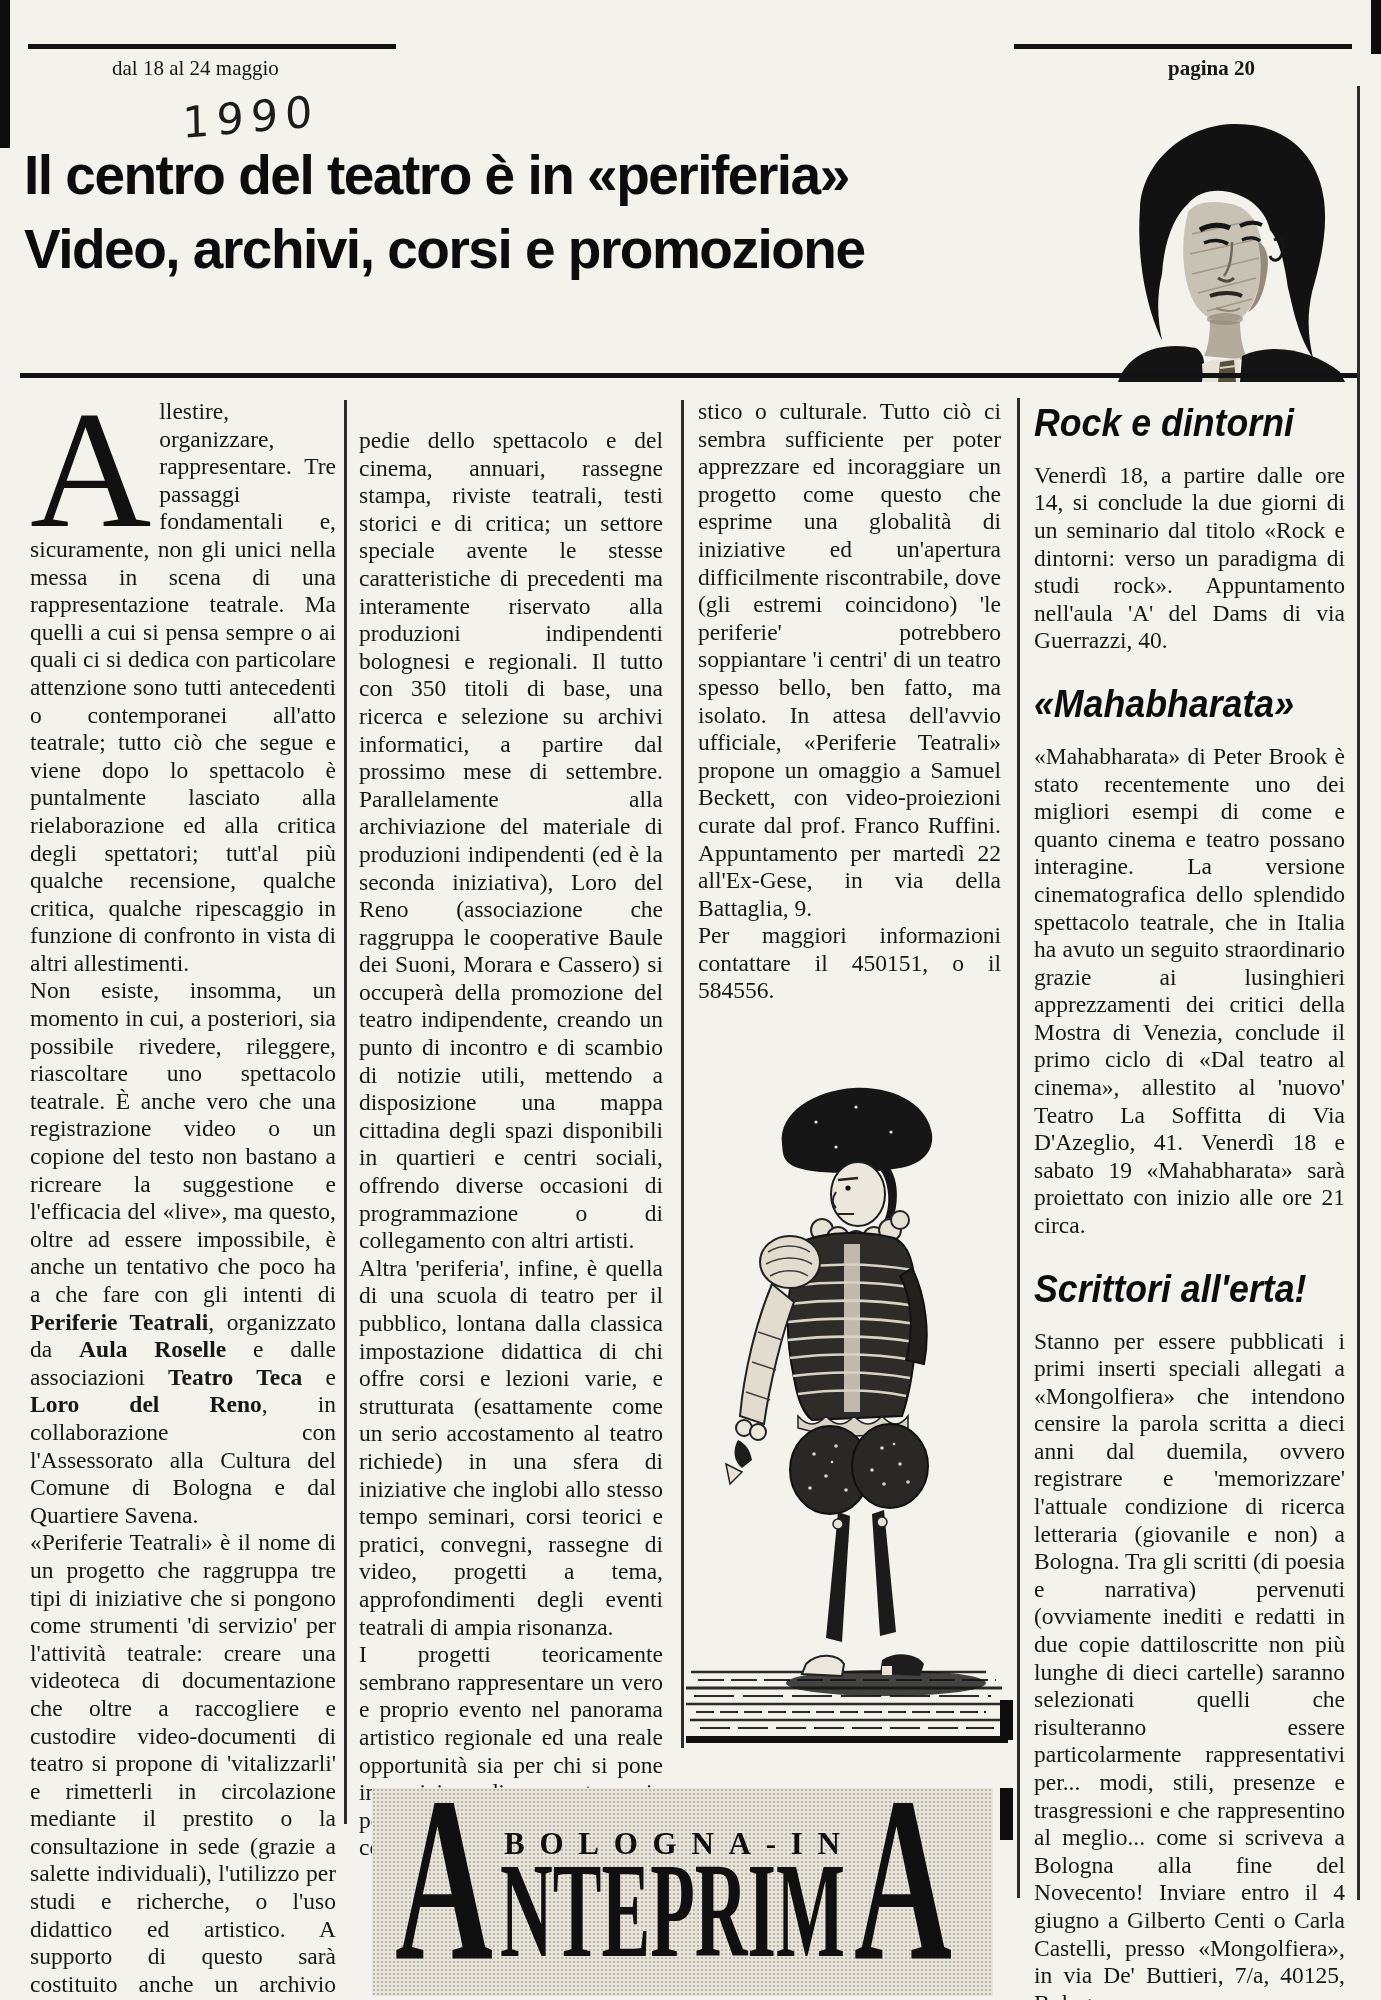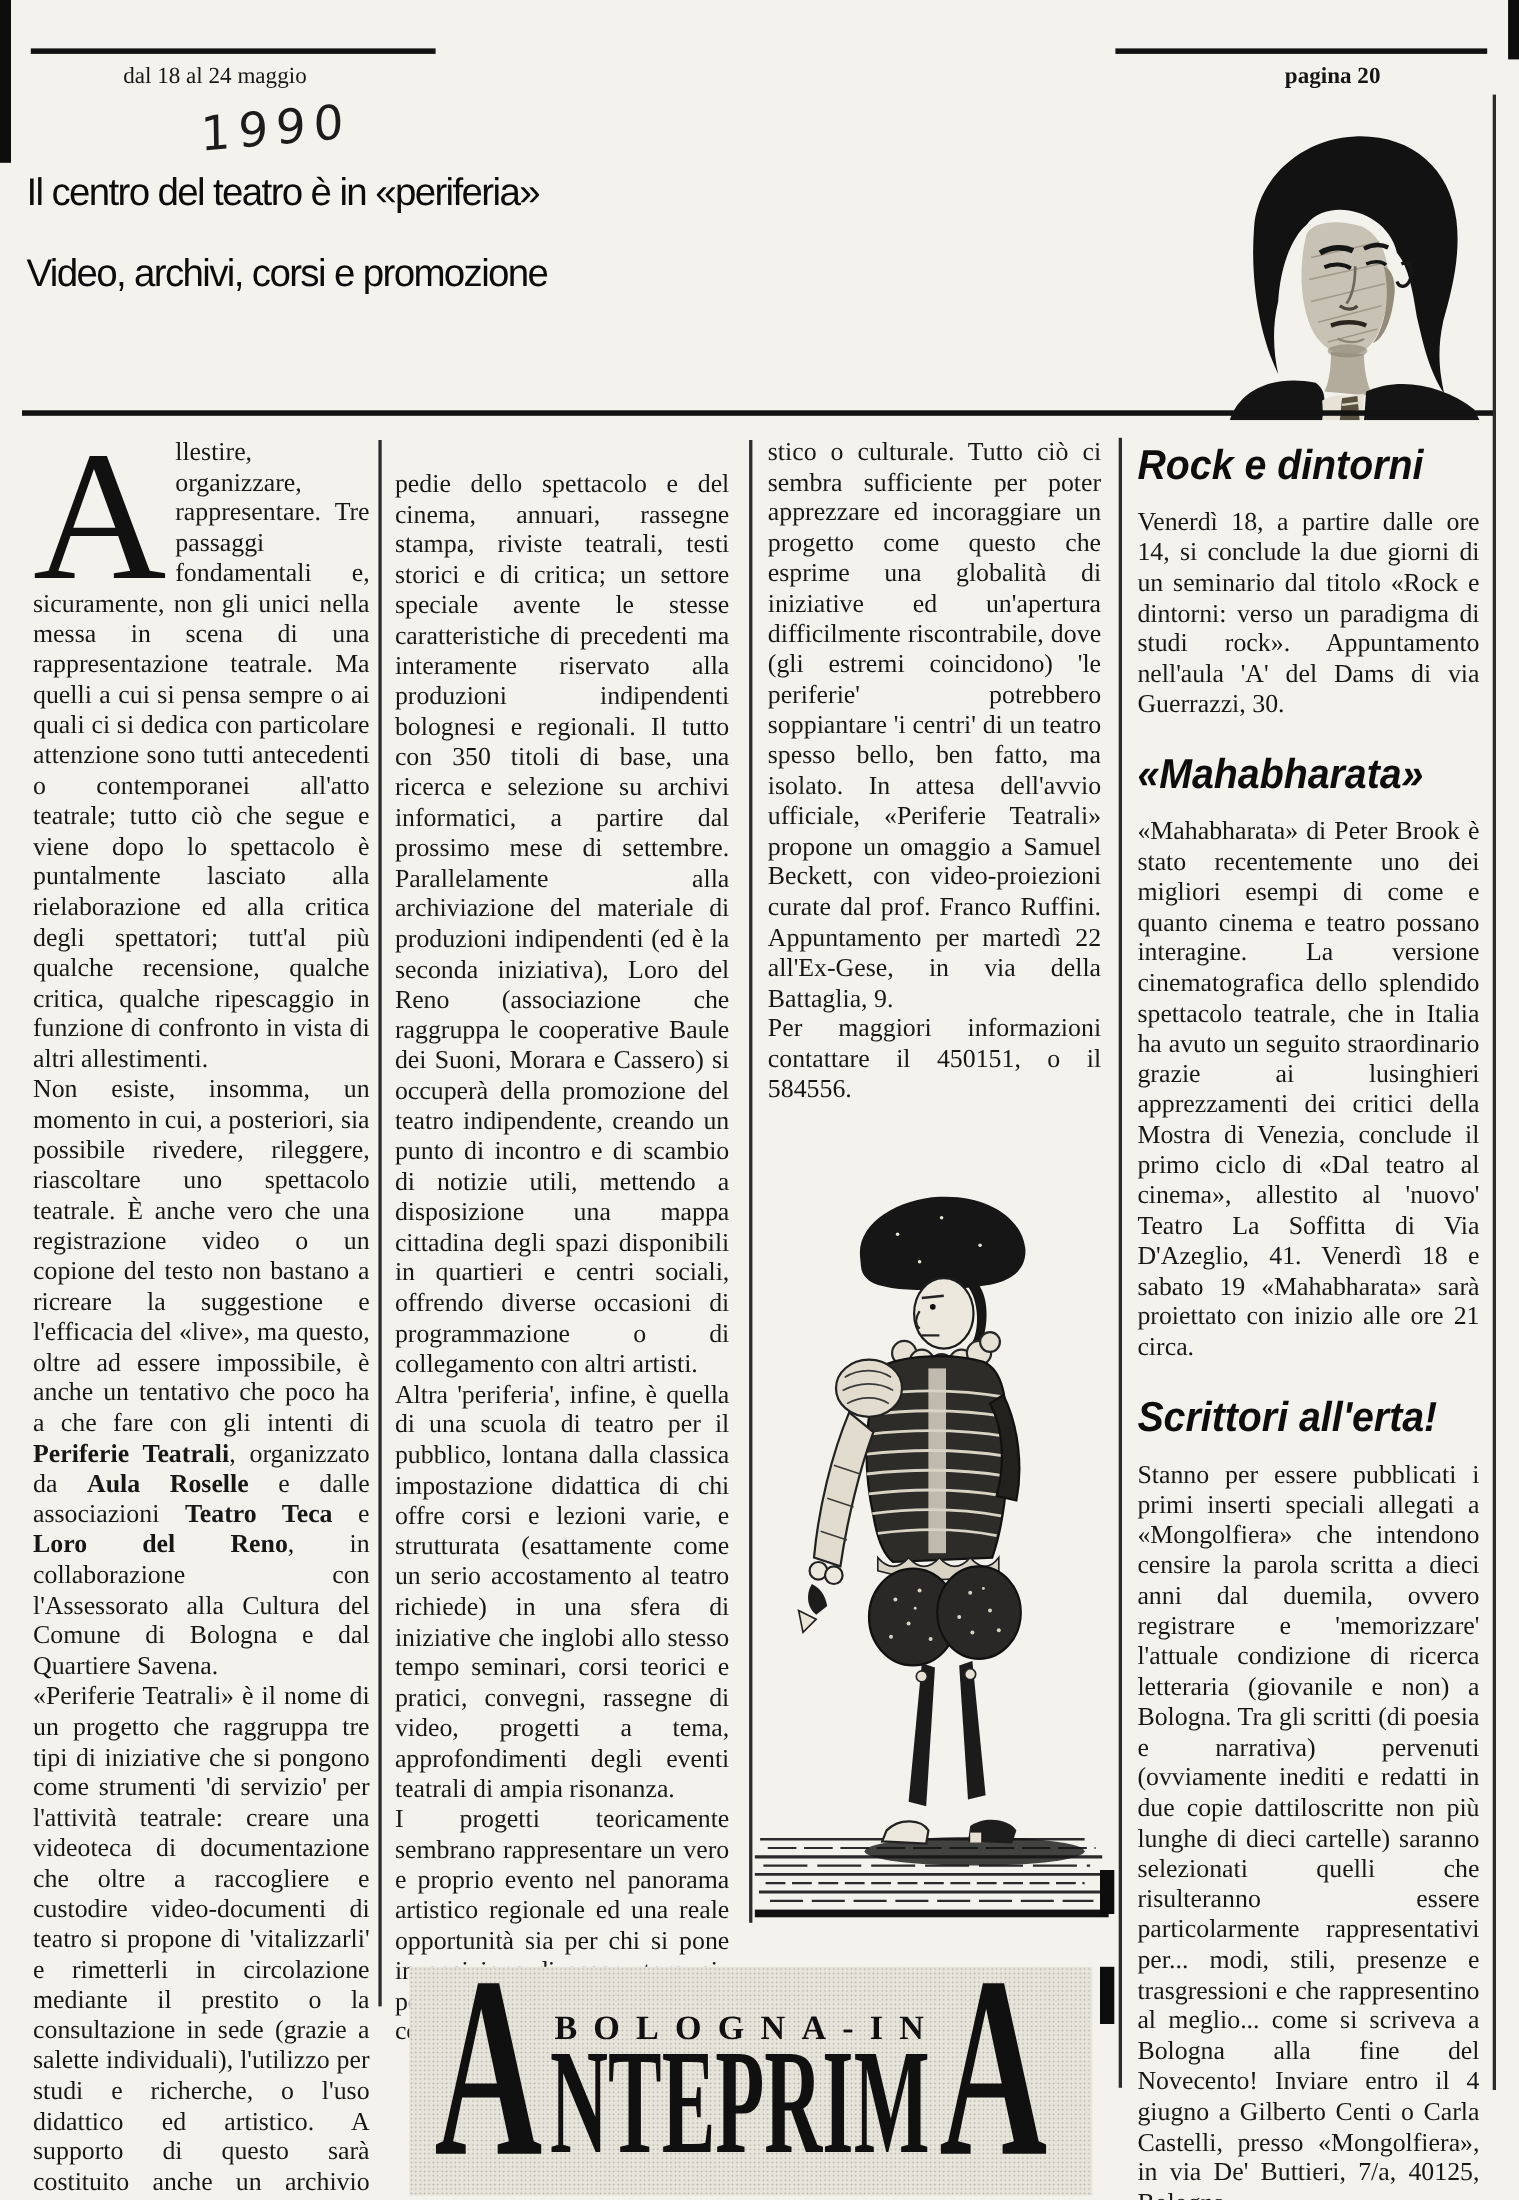--- a/index.html
+++ b/index.html
@@ -33,22 +33,22 @@
   .kicker{position:absolute; left:112px; top:56px; font-weight:normal; font-size:21px;}
   .pagenum{position:absolute; left:1148px; top:56px; font-weight:bold; font-size:21px;margin-left:20px;}
   .handwritten{
     position:absolute; left:182px; top:92px; font-family:"DejaVu Sans", sans-serif;
     font-size:43px; letter-spacing:7px; color:#1c1c1c;
     transform:rotate(-5deg) skewX(-4deg);
   }
   
   .headline{
     position:absolute; left:24px; top:138px; width:1080px;
-    font-family:"Liberation Sans", sans-serif; font-weight:normal;
-    font-size:35px; line-height:74px; letter-spacing:-1.5px; color:#0c0c0c;
+    font-family:"Liberation Sans", sans-serif; font-weight:bold;
+    font-size:55px; line-height:74px; letter-spacing:-1.5px; color:#0c0c0c;
     white-space:nowrap;
   }
   .rule-full{left:20px; top:373px; width:1340px; height:5px;}
   
   .col{
     position:absolute; top:398px;
     font-size:23.5px; line-height:27.6px; text-align:justify;
     hyphens:auto; -webkit-hyphens:auto; overflow-wrap:break-word;
     color:#171717;
   }
@@ -156,21 +156,21 @@
     </div>
   <div class="divider div2"></div>
   <div class="col col3">
       <p class="gpar"><span>stico o culturale. Tutto ciò ci sembra sufficiente per poter apprezzare ed incoraggiare un progetto come questo che esprime una globalità di iniziative ed un'apertura difficilmente riscontrabile, dove (gli estremi coincidono) 'le periferie' potrebbero soppiantare 'i centri' di un teatro spesso bello, ben fatto, ma isolato. In attesa dell'avvio ufficiale, «Periferie Teatrali» propone un omaggio a Samuel Beckett, con video-proiezioni curate dal prof. Franco Ruffini. Appuntamento per martedì 22 all'Ex-Gese, in via della Battaglia, 9.</span></p>
       <p class="gpar"><span>Per maggiori informazioni contattare il 450151, o il 584556.</span></p>
     </div>
   <div class="divider div3"></div>
   <div class="col col4">
       <div class="side-section">
         <div class="side-head">Rock e dintorni</div>
-        <p class="gpar">Venerdì 18, a partire dalle ore 14, si conclude la due giorni di un seminario dal titolo «Rock e dintorni: verso un paradigma di studi rock». Appuntamento nell'aula 'A' del Dams di via Guerrazzi, 30.</p>
+        <p class="gpar">Venerdì 18, a partire dalle ore 14, si conclude la due giorni di un seminario dal titolo «Rock e dintorni: verso un paradigma di studi rock». Appuntamento nell'aula 'A' del Dams di via Guerrazzi, 40.</p>
       </div>
       <div class="side-section">
         <div class="side-head">«Mahabharata»</div>
         <p class="gpar">«Mahabharata» di Peter Brook è stato recentemente uno dei migliori esempi di come e quanto cinema e teatro possano interagine. La versione cinematografica dello splendido spettacolo teatrale, che in Italia ha avuto un seguito straordinario grazie ai lusinghieri apprezzamenti dei critici della Mostra di Venezia, conclude il primo ciclo di «Dal teatro al cinema», allestito al 'nuovo' Teatro La Soffitta di Via D'Azeglio, 41. Venerdì 18 e sabato 19 «Mahabharata» sarà proiettato con inizio alle ore 21 circa.</p>
       </div>
       <div class="side-section">
         <div class="side-head">Scrittori all'erta!</div>
         <p class="gpar">Stanno per essere pubblicati i primi inserti speciali allegati a «Mongolfiera» che intendono censire la parola scritta a dieci anni dal duemila, ovvero registrare e 'memorizzare' l'attuale condizione di ricerca letteraria (giovanile e non) a Bologna. Tra gli scritti (di poesia e narrativa) pervenuti (ovviamente inediti e redatti in due copie dattiloscritte non più lunghe di dieci cartelle) saranno selezionati quelli che risulteranno essere particolarmente rappresentativi per... modi, stili, presenze e trasgressioni e che rappresentino al meglio... come si scriveva a Bologna alla fine del Novecento! Inviare entro il 4 giugno a Gilberto Centi o Carla Castelli, presso «Mongolfiera», in via De' Buttieri, 7/a, 40125, Bologna.</p>
       </div>
     </div>

